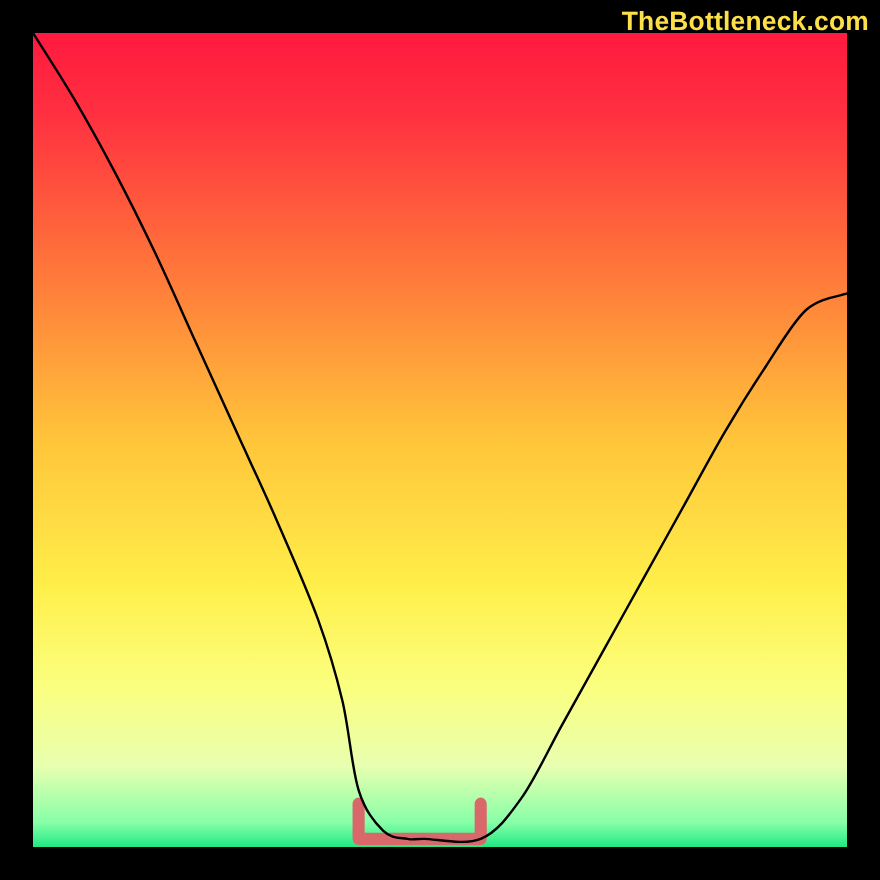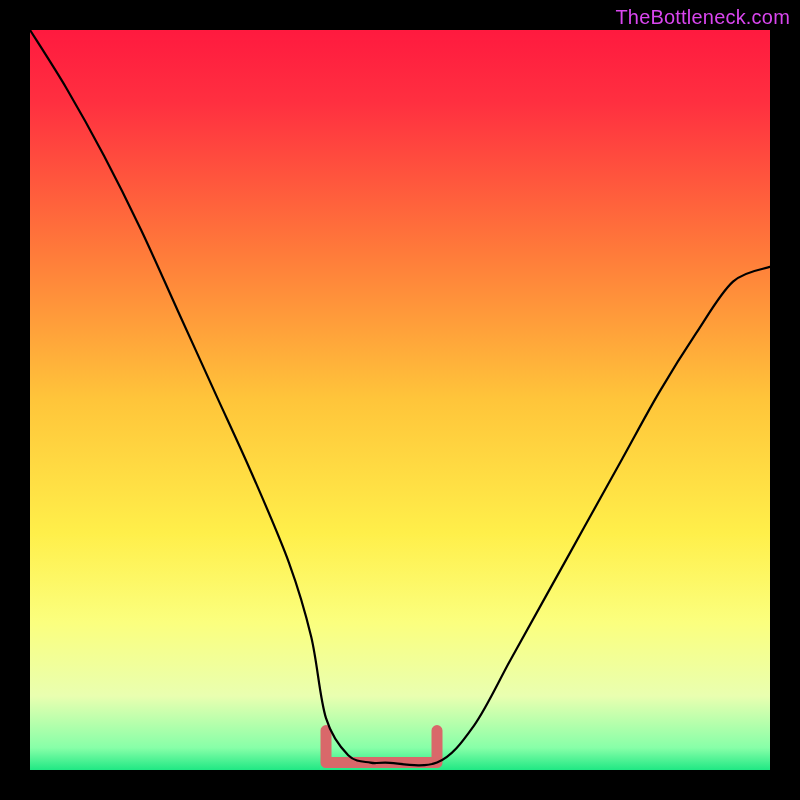--- a/index.html
+++ b/index.html
@@ -29,23 +29,23 @@
   .gradient {
     position: absolute;
     top: 0; left: 0;
     width: 100%;
     height: 100%;
   }
   .watermark {
     position: absolute;
     top: 6px;
     right: 10px;
-    color: #d946ef;
-    font-size: 20px;
-    font-weight: 400;
+    color: #fde047;
+    font-size: 24px;
+    font-weight: 700;
     letter-spacing: 0.2px;
   }
   svg.curves {
     position: absolute;
     top: 0; left: 0;
     width: 100%;
     height: 100%;
   }
 </style>
 </head>

